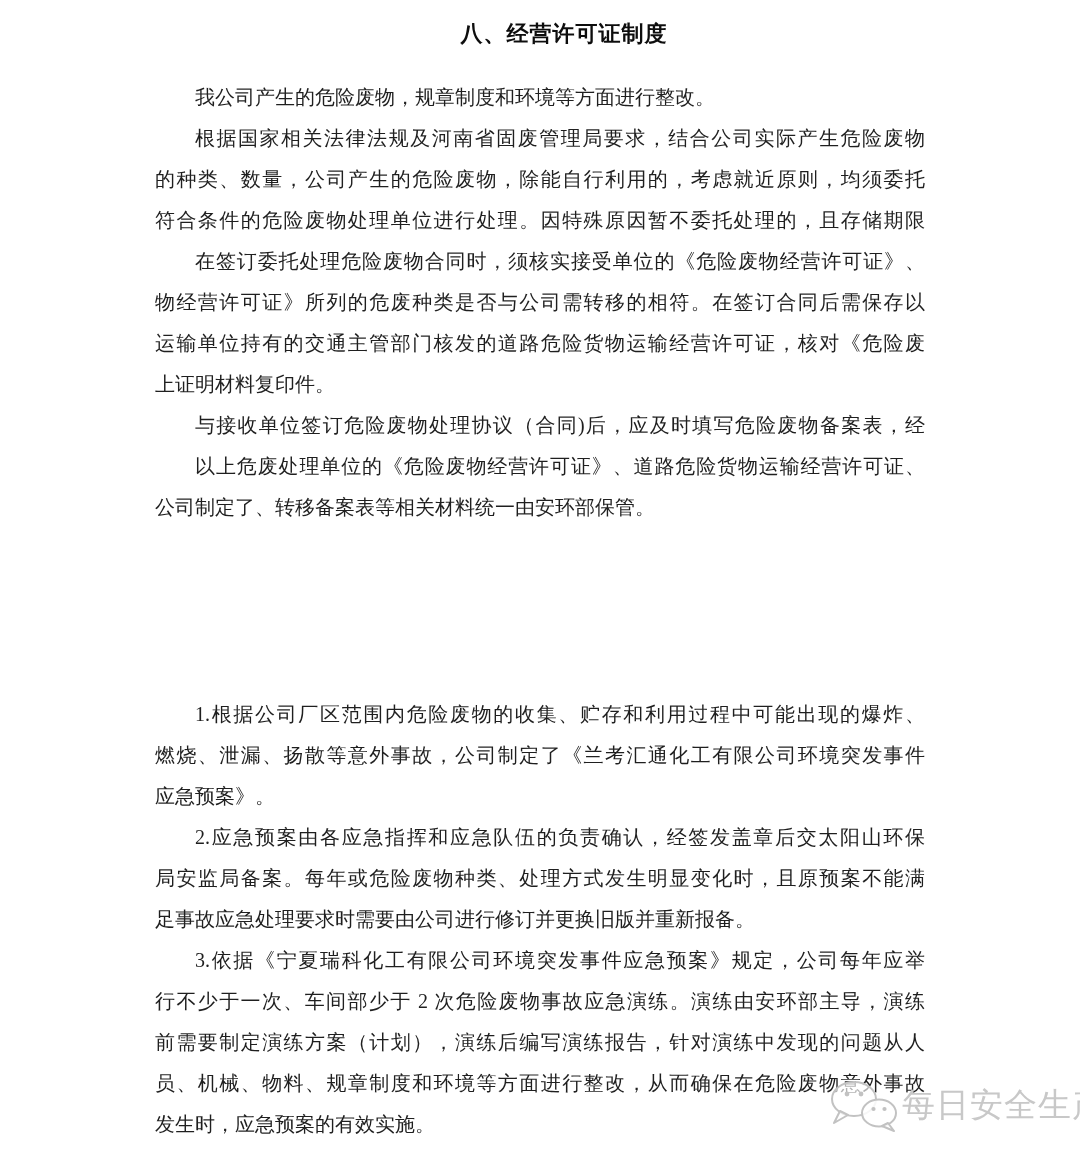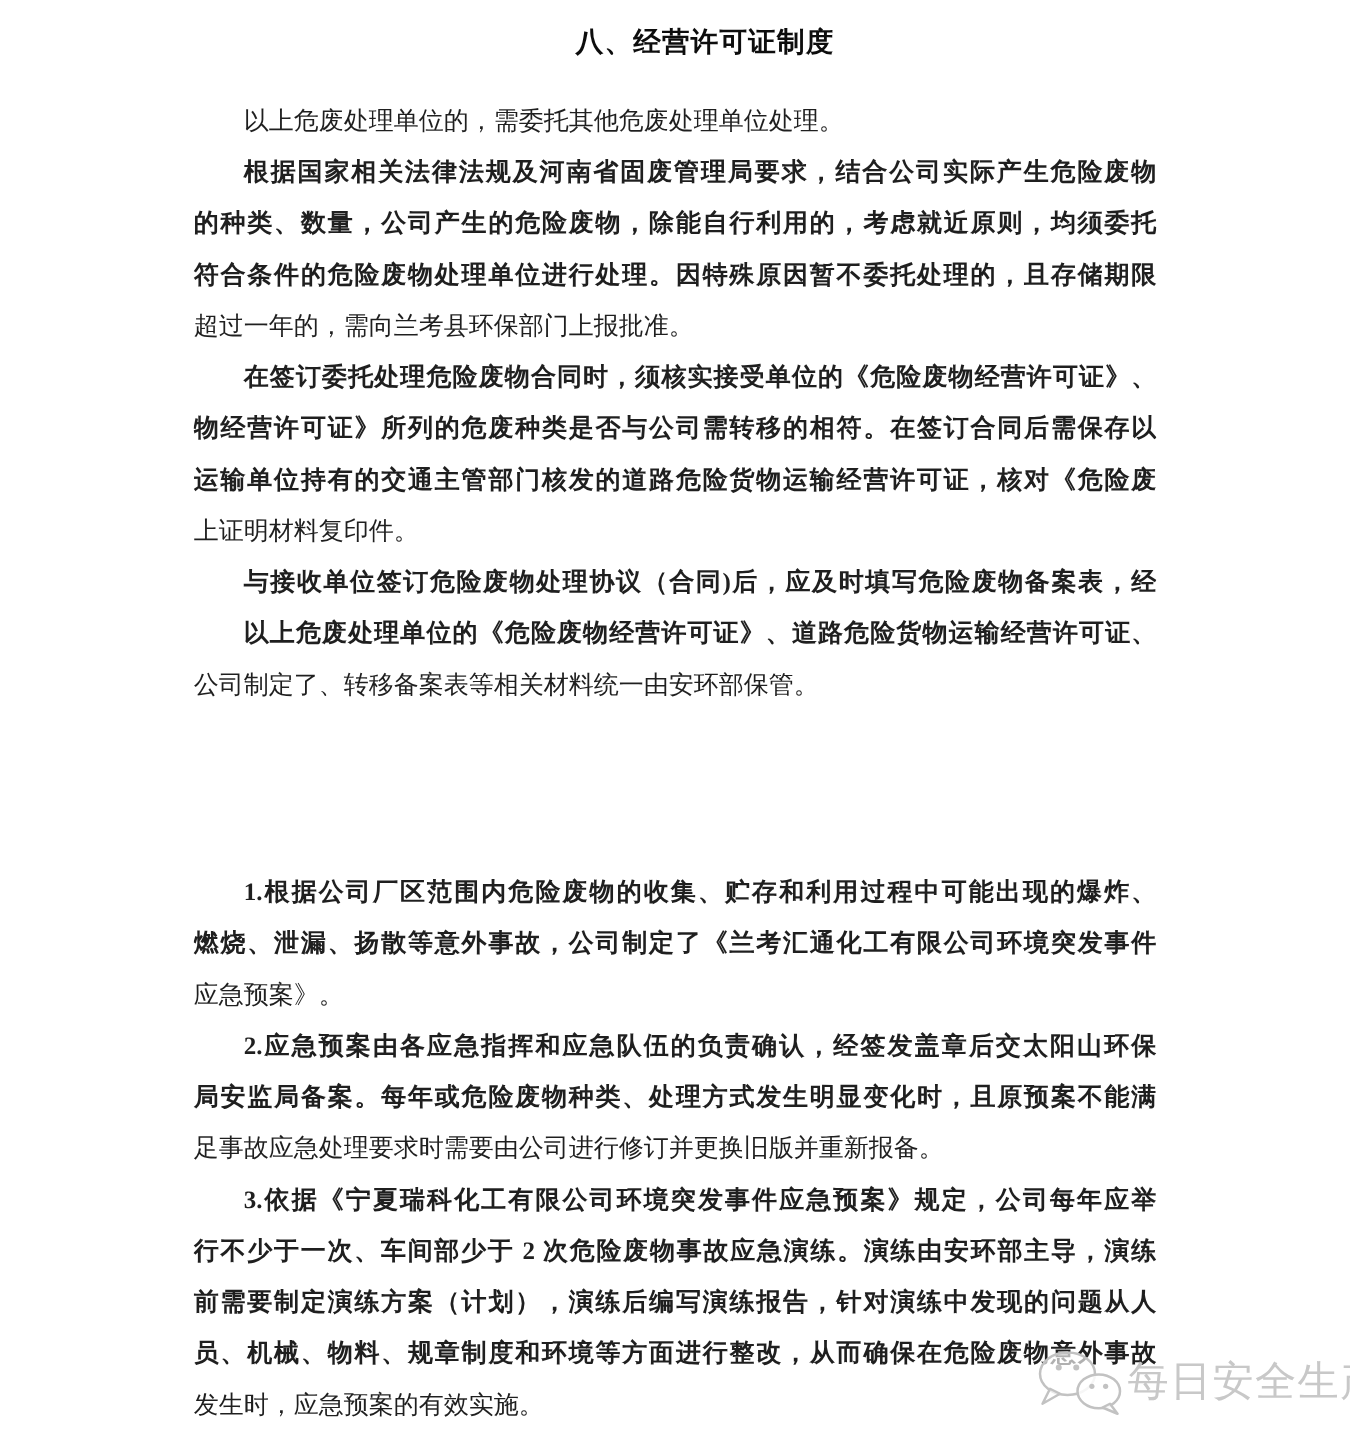--- a/index.html
+++ b/index.html
@@ -42,21 +42,20 @@
   .ln {
     height: 41px;
     line-height: 41px;
     font-size: 20px;
     color: #1f1f1f;
     overflow: hidden;
   }
   .fill {
     text-align: justify;
     text-align-last: justify;
-    font-weight: bold;
   }
   .ind {
     text-indent: 40px;
   }
   .watermark {
     position: absolute;
     left: 828px;
     top: 1078px;
     display: flex;
     align-items: center;
@@ -78,25 +77,24 @@
   }
 </style>
 </head>
 <body>
 
 <div class="page">
 
   <h1 class="section-title" id="title-1">八、经营许可证制度</h1>
 
   <div class="body-block" id="body-1">
-    <div class="ln ind">以上危废处理单位的，需委托其他危废处理单位处理。</div>
+    <div class="ln ind">我公司产生的危险废物，规章制度和环境等方面进行整改。</div>
     <div class="ln ind fill">根据国家相关法律法规及河南省固废管理局要求，结合公司实际产生危险废物</div>
     <div class="ln fill">的种类、数量，公司产生的危险废物，除能自行利用的，考虑就近原则，均须委托</div>
     <div class="ln fill">符合条件的危险废物处理单位进行处理。因特殊原因暂不委托处理的，且存储期限</div>
-    <div class="ln">超过一年的，需向兰考县环保部门上报批准。</div>
     <div class="ln ind fill">在签订委托处理危险废物合同时，须核实接受单位的《危险废物经营许可证》、</div>
     <div class="ln fill">物经营许可证》所列的危废种类是否与公司需转移的相符。在签订合同后需保存以</div>
     <div class="ln fill">运输单位持有的交通主管部门核发的道路危险货物运输经营许可证，核对《危险废</div>
     <div class="ln">上证明材料复印件。</div>
     <div class="ln ind fill">与接收单位签订危险废物处理协议（合同)后，应及时填写危险废物备案表，经</div>
     <div class="ln ind fill">以上危废处理单位的《危险废物经营许可证》、道路危险货物运输经营许可证、</div>
     <div class="ln">公司制定了、转移备案表等相关材料统一由安环部保管。</div>
   </div>
 
 

